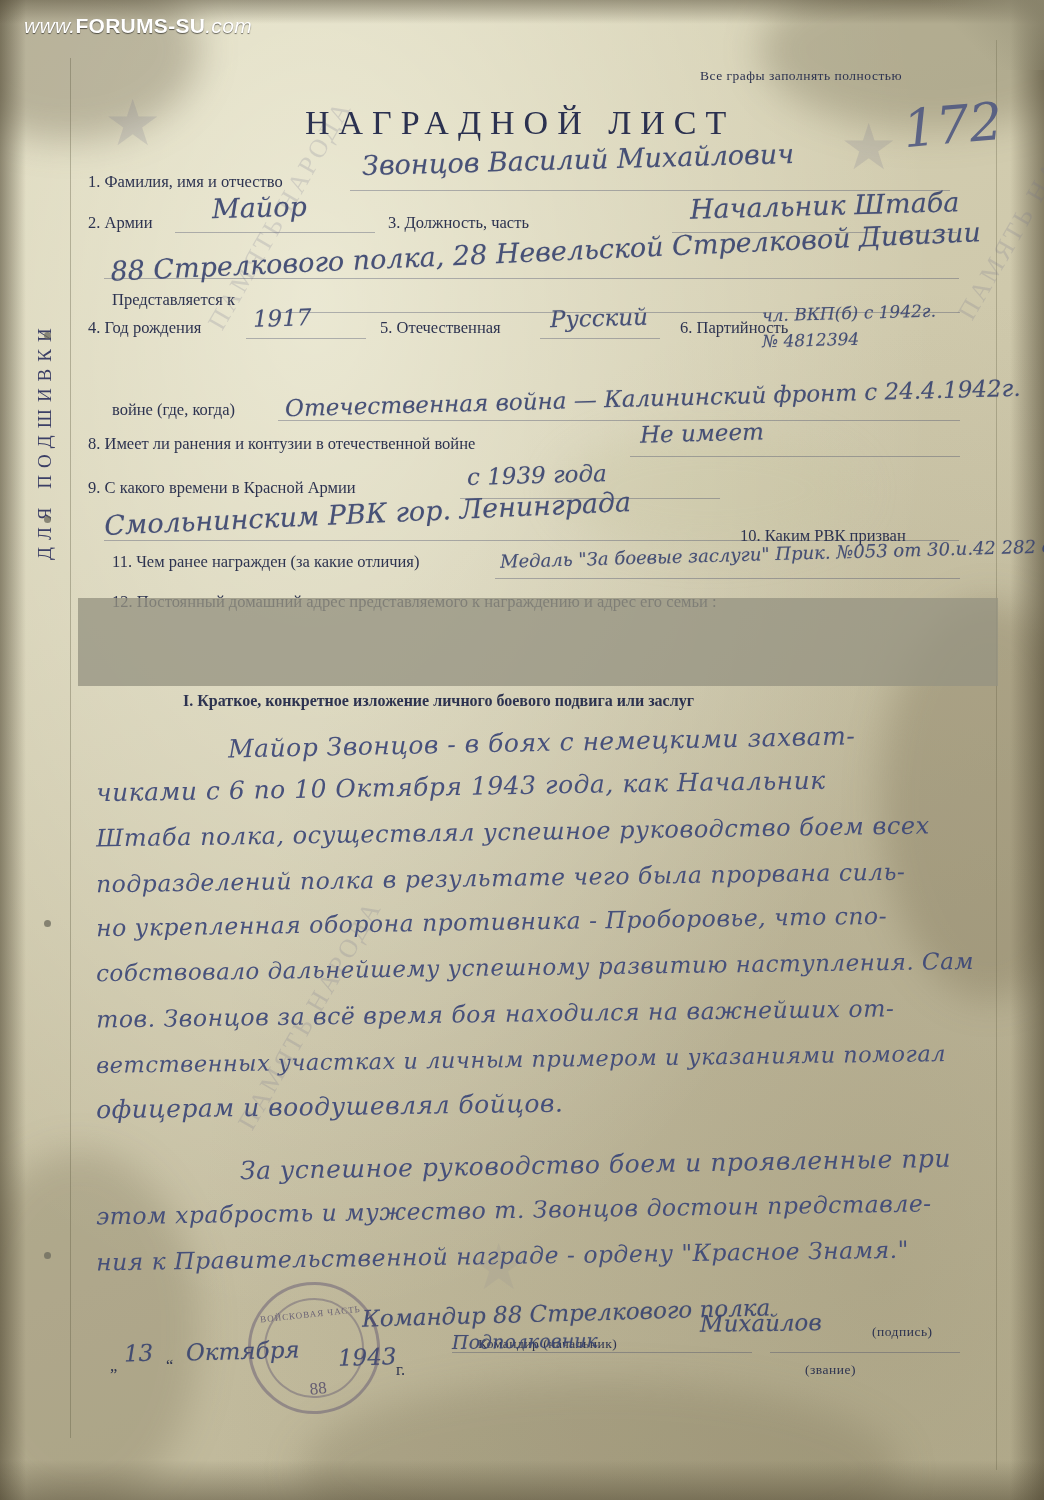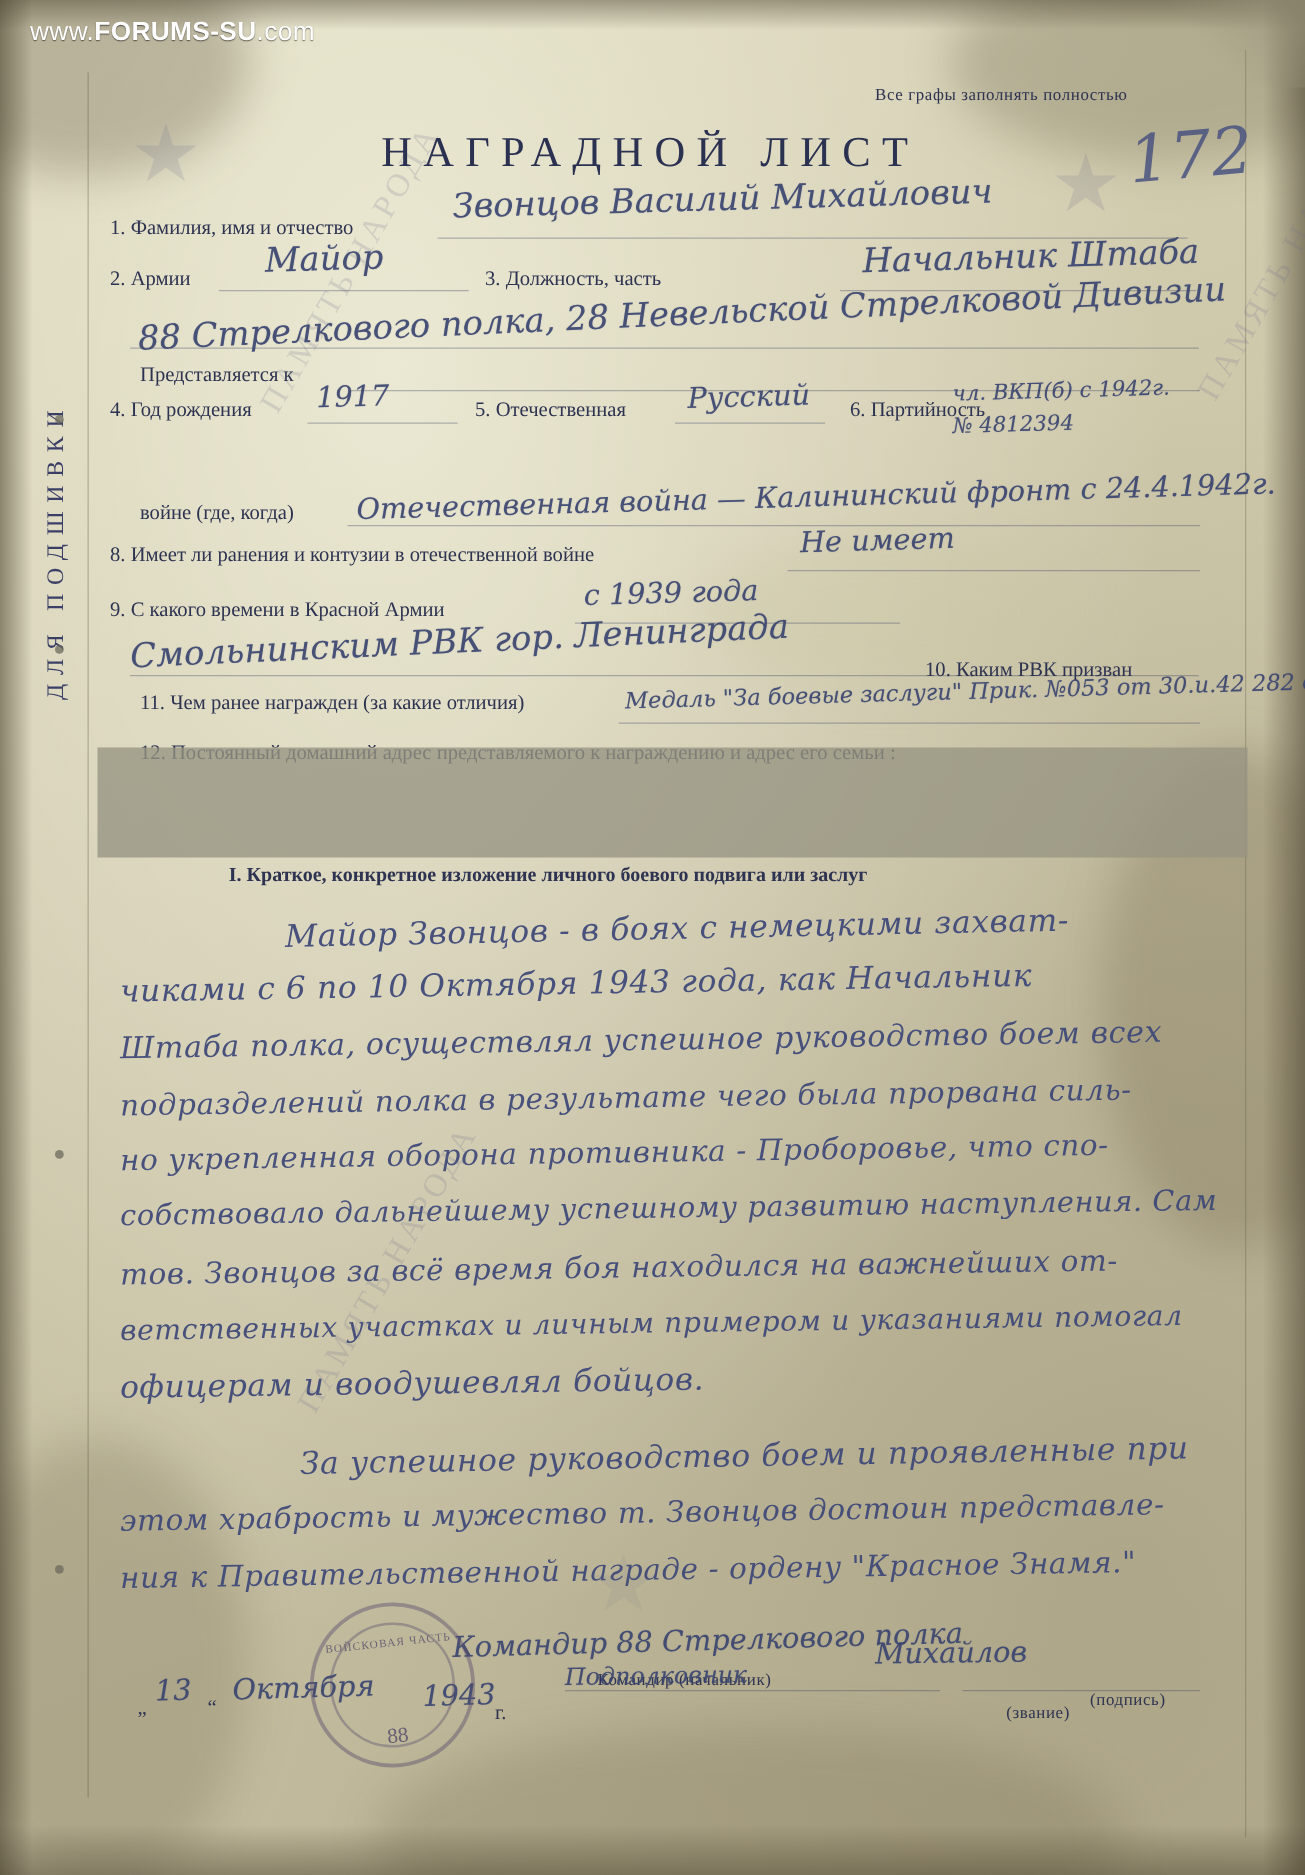--- a/index.html
+++ b/index.html
@@ -41,21 +41,21 @@
     left: 24px;
     top: 14px;
     font-family: "Liberation Sans", sans-serif;
     font-weight: bold;
     font-size: 21px;
     color: #ffffff;
     text-shadow: 0 1px 1px rgba(0,0,0,0.55);
     letter-spacing: 0.3px;
     z-index: 40;
   }
-  #watermark .thin { font-weight: normal; }
+  #watermark .thin { font-weight: normal; font-style: italic; }
   
   .ghost-stamp {
     position: absolute;
     color: rgba(110,110,140,0.20);
     font-family: "Liberation Serif", serif;
     font-size: 26px;
     letter-spacing: 3px;
     transform: rotate(-60deg);
     white-space: nowrap;
     pointer-events: none;
@@ -357,21 +357,21 @@
     <div class="line" style="left:240px;top:1150px;transform:rotate(-1.0deg);">За успешное руководство боем и проявленные при</div>
     <div class="line" style="top:1196px;transform:rotate(-0.9deg);font-size:23.5px;">этом храбрость и мужество т. Звонцов достоин представле-</div>
     <div class="line" style="top:1242px;transform:rotate(-0.9deg);font-size:23.5px;">ния к Правительственной награде - ордену "Красное Знамя."</div>
   </div>
 
   <div class="hw med sk" style="left:362px;top:1300px;">Командир 88 Стрелкового полка</div>
   <div class="pr pr-small" style="left:478px;top:1336px;">Командир (начальник)</div>
   <div class="hw sm sk3" style="left:452px;top:1330px;">Подполковник</div>
   <div class="hw med sk3" style="left:700px;top:1310px;">Михайлов</div>
   <div class="pr pr-small" style="left:785px;top:1362px;margin-left:20px;">(звание)</div>
-  <div class="pr pr-small" style="left:872px;top:1352px;">(подпись)</div>
+  <div class="pr pr-small" style="left:872px;top:1324px;">(подпись)</div>
   <div class="rule" style="left:452px;top:1352px;width:300px;"></div>
   <div class="rule" style="left:770px;top:1352px;width:190px;"></div>
 
   <div class="pr" style="left:110px;top:1356px;">„</div>
   <div class="hw med sk" style="left:124px;top:1340px;">13</div>
   <div class="pr" style="left:166px;top:1356px;">“</div>
   <div class="hw med sk" style="left:186px;top:1338px;">Октября</div>
   <div class="hw med sk" style="left:338px;top:1344px;">1943</div>
   <div class="pr" style="left:396px;top:1360px;">г.</div>
 

